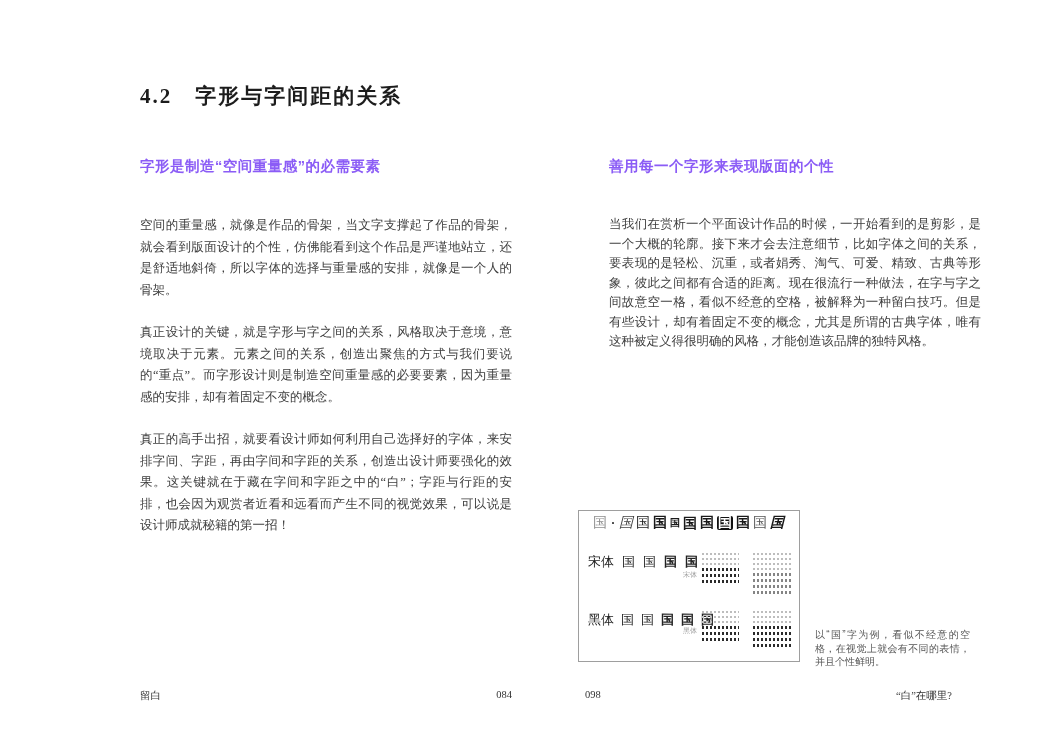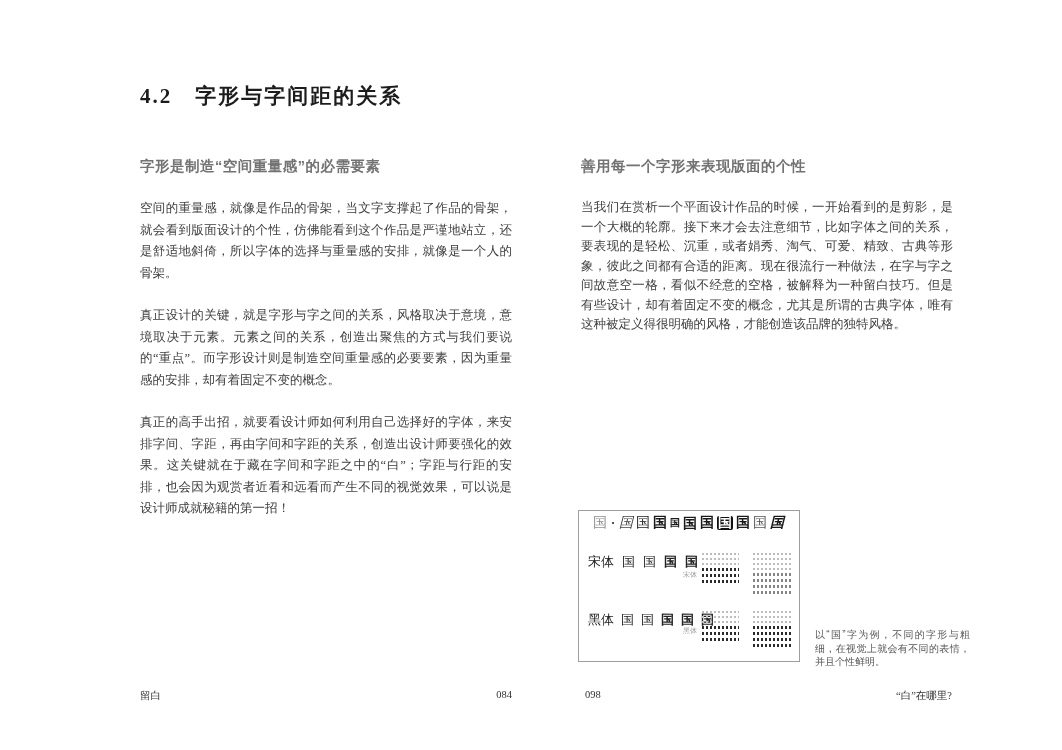--- a/index.html
+++ b/index.html
@@ -9,25 +9,25 @@
   .chapter-title {
     position:absolute; left:140px; top:82px;
     font-family:"Liberation Serif","DejaVu Serif",serif;
     font-size:21px; font-weight:700; color:#1c1c1c; letter-spacing:2px;
     white-space:nowrap;
     text-align:center;
   }
 
   .column { position:absolute; top:157px; width:372px; }
   .col-left  { left:140px; }
-  .col-right { left:581px; }
+  .col-right { left:609px; }
 
   .section-heading {
-    font-size:14.5px; font-weight:700; color:#737373;
-    letter-spacing:0.5px; margin-bottom:22px; white-space:nowrap;
+    font-size:14.5px; font-weight:700; color:#8b5cf6;
+    letter-spacing:0.5px; margin-bottom:39px; white-space:nowrap;
   }
 
   .body-text p {
     font-family:"Liberation Serif","DejaVu Serif",serif;
     font-size:12.5px; color:#3d3d3d;
     text-align:justify; text-justify:inter-ideograph;
   }
   .col-left  .body-text p { line-height:21.5px; margin-bottom:21px; }
   .col-right .body-text p { line-height:19.5px; margin-bottom:25px; }
 
@@ -184,21 +184,21 @@
           <div class="stripe stripe-l"></div>
           <div class="stripe stripe-l"></div>
           <div class="stripe stripe-d"></div>
           <div class="stripe stripe-d"></div>
           <div class="stripe stripe-d"></div>
           <div class="stripe stripe-d"></div>
         </div>
     </div>
   </div>
 
-  <div class="fig-caption">以“国”字为例，不同的字形与粗细，在视觉上就会有不同的表情，并且个性鲜明。</div>
+  <div class="fig-caption">以“国”字为例，看似不经意的空格，在视觉上就会有不同的表情，并且个性鲜明。</div>
 
   <div class="footer footer-left">
     <span>留白</span>
     <span>084</span>
   </div>
   <div class="footer footer-right">
     <span>098</span>
     <span>“白”在哪里?</span>
   </div>
 

